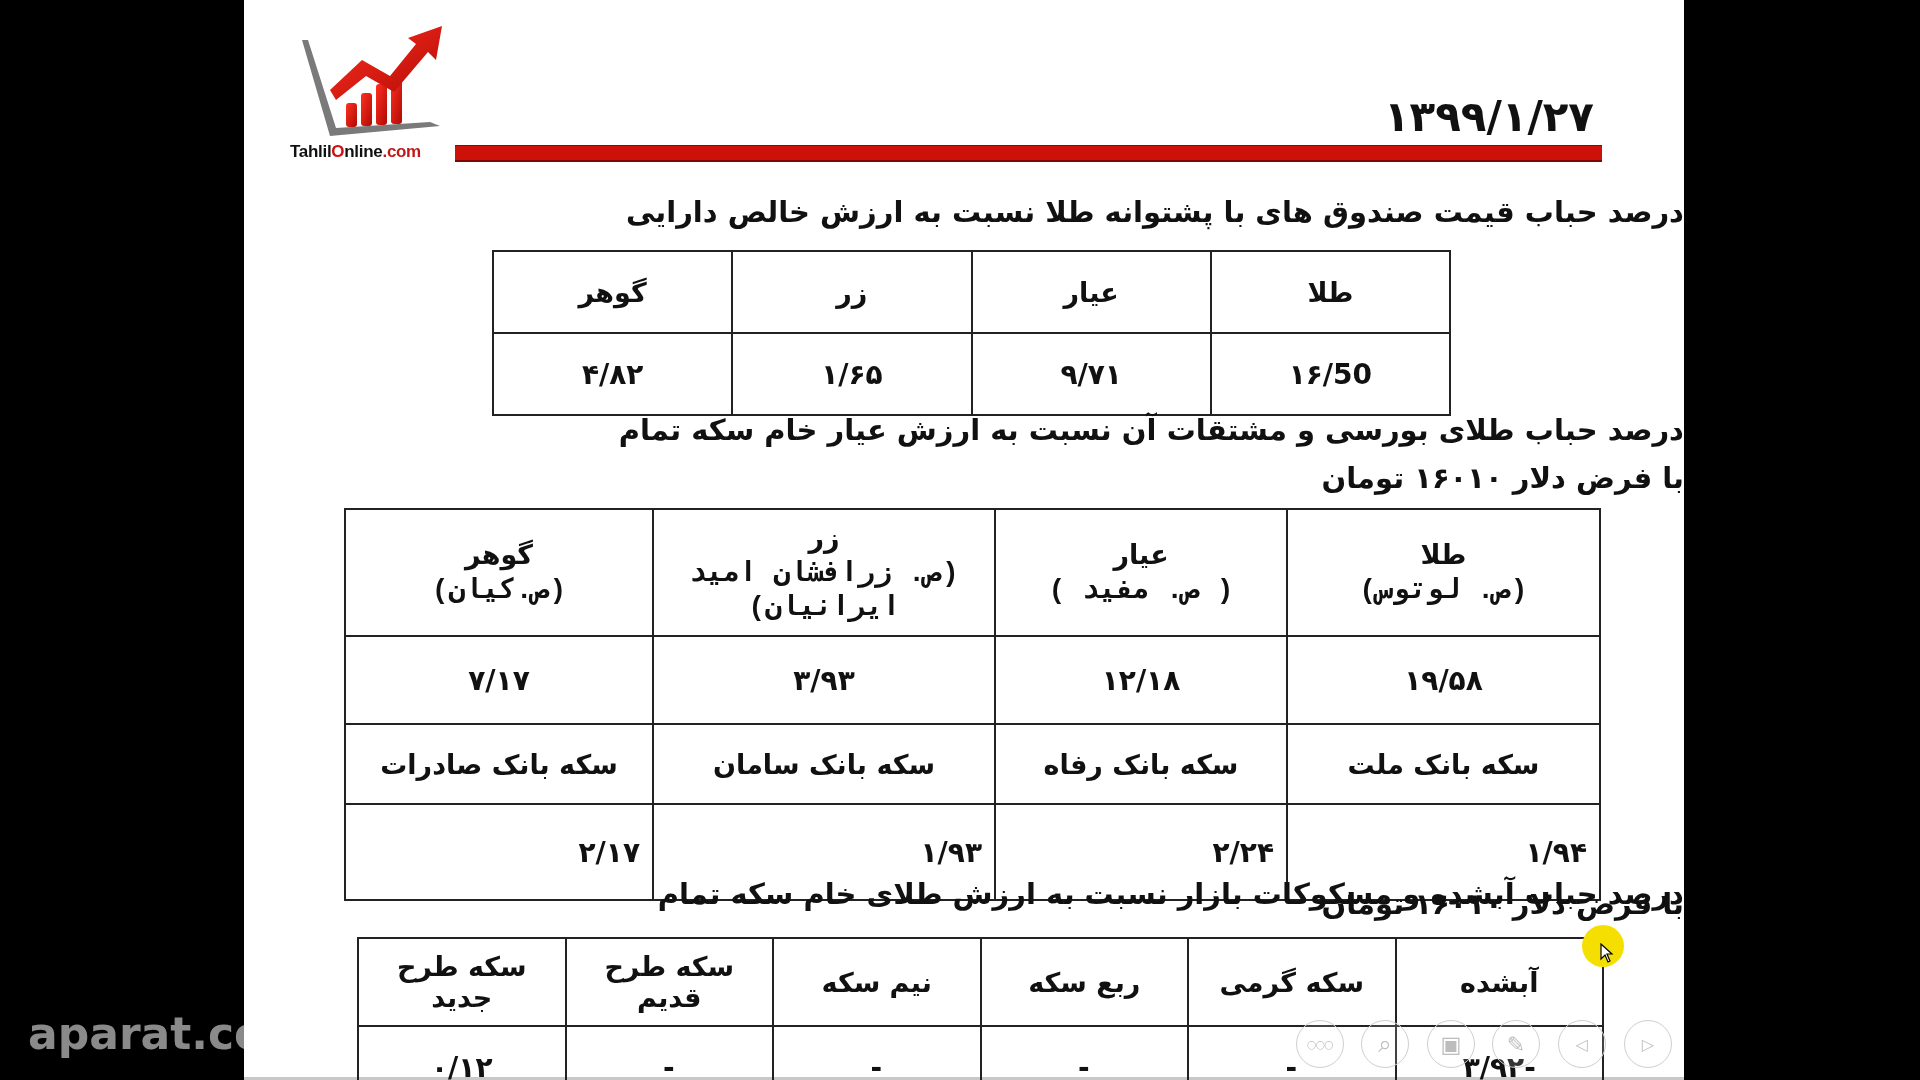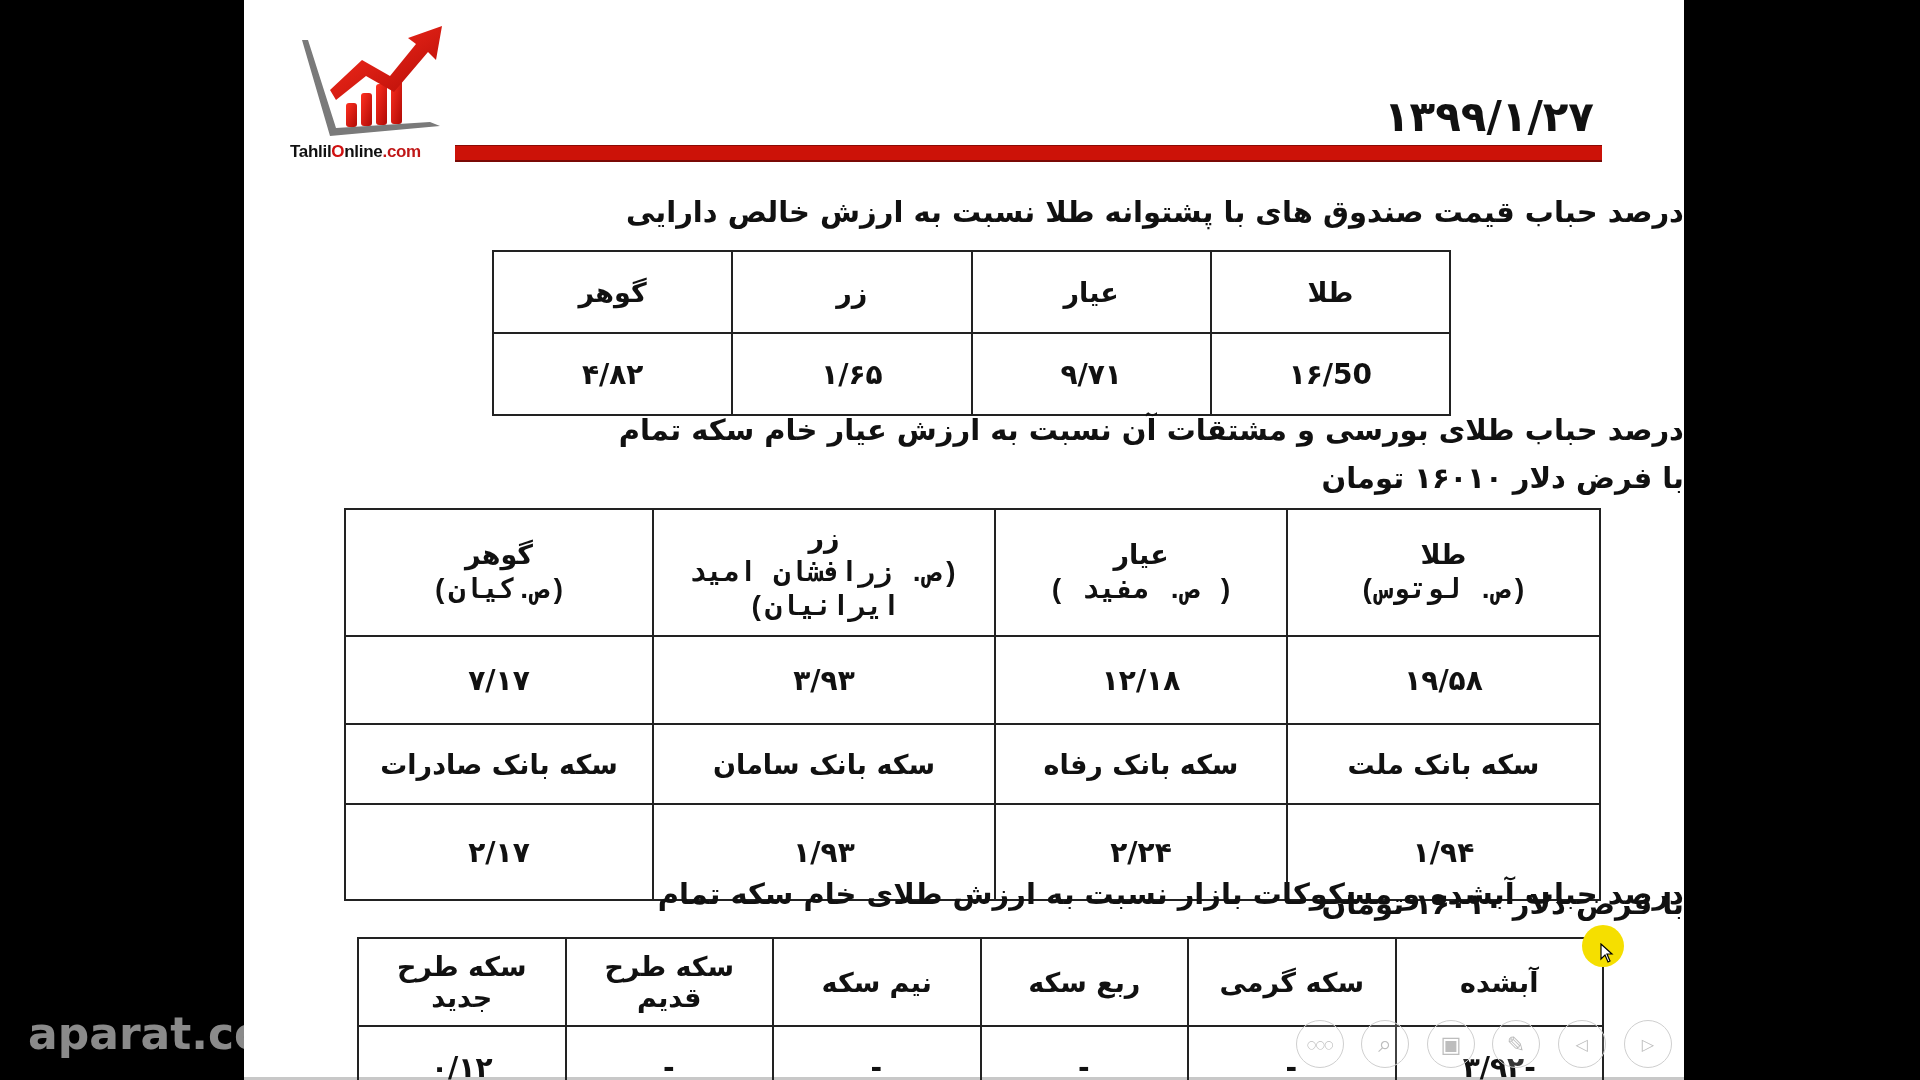--- a/index.html
+++ b/index.html
@@ -24,21 +24,21 @@
                   font-family:"DejaVu Sans", sans-serif; font-weight:bold; color:#111; padding:12px; }
   table.data td.h { font-size:27px; }
   table.data td.v { font-size:28px; letter-spacing:1px; }
   .sub { display:block; font-size:28px; margin-top:2px;font-family:Liberation Mono, monospace; }
   .t1 { left:492px; top:250px; width:959px; }
   .t1 td { height:56px; }
   .t2 { left:344px; top:508px; width:1255px; }
   .t2 td.hh { height:94px; }
   .t2 td.r { height:62px; }
   .t2 td.rb { height:54px; }
-  .t2 td.rv { height:70px; }
+  .t2 td.rv { height:70px;text-align:right; }
   .t3 { left:357px; top:937px; width:1247px; }
   .t3 td { height:57px; }
   .t3 td.h { font-size:24px; }
   .watermark { left:28px; top:1008px; font-family:"DejaVu Sans", sans-serif; font-weight:bold; font-size:44px;
                color:#8a8a8a; white-space:nowrap; width:216px; overflow:hidden; }
   .nav { top:1020px; width:48px; height:48px; border:1.5px solid #cfcfcf; border-radius:50%;
          box-sizing:border-box; display:flex; align-items:center; justify-content:center; color:#bdbdbd;
          font-size:16px; background:rgba(255,255,255,0.15); }
   .cursor-hl { left:1582px; top:925px; width:42px; height:42px; border-radius:50%; background:#f5df00; }
   .cursor { left:1600px; top:943px; }

